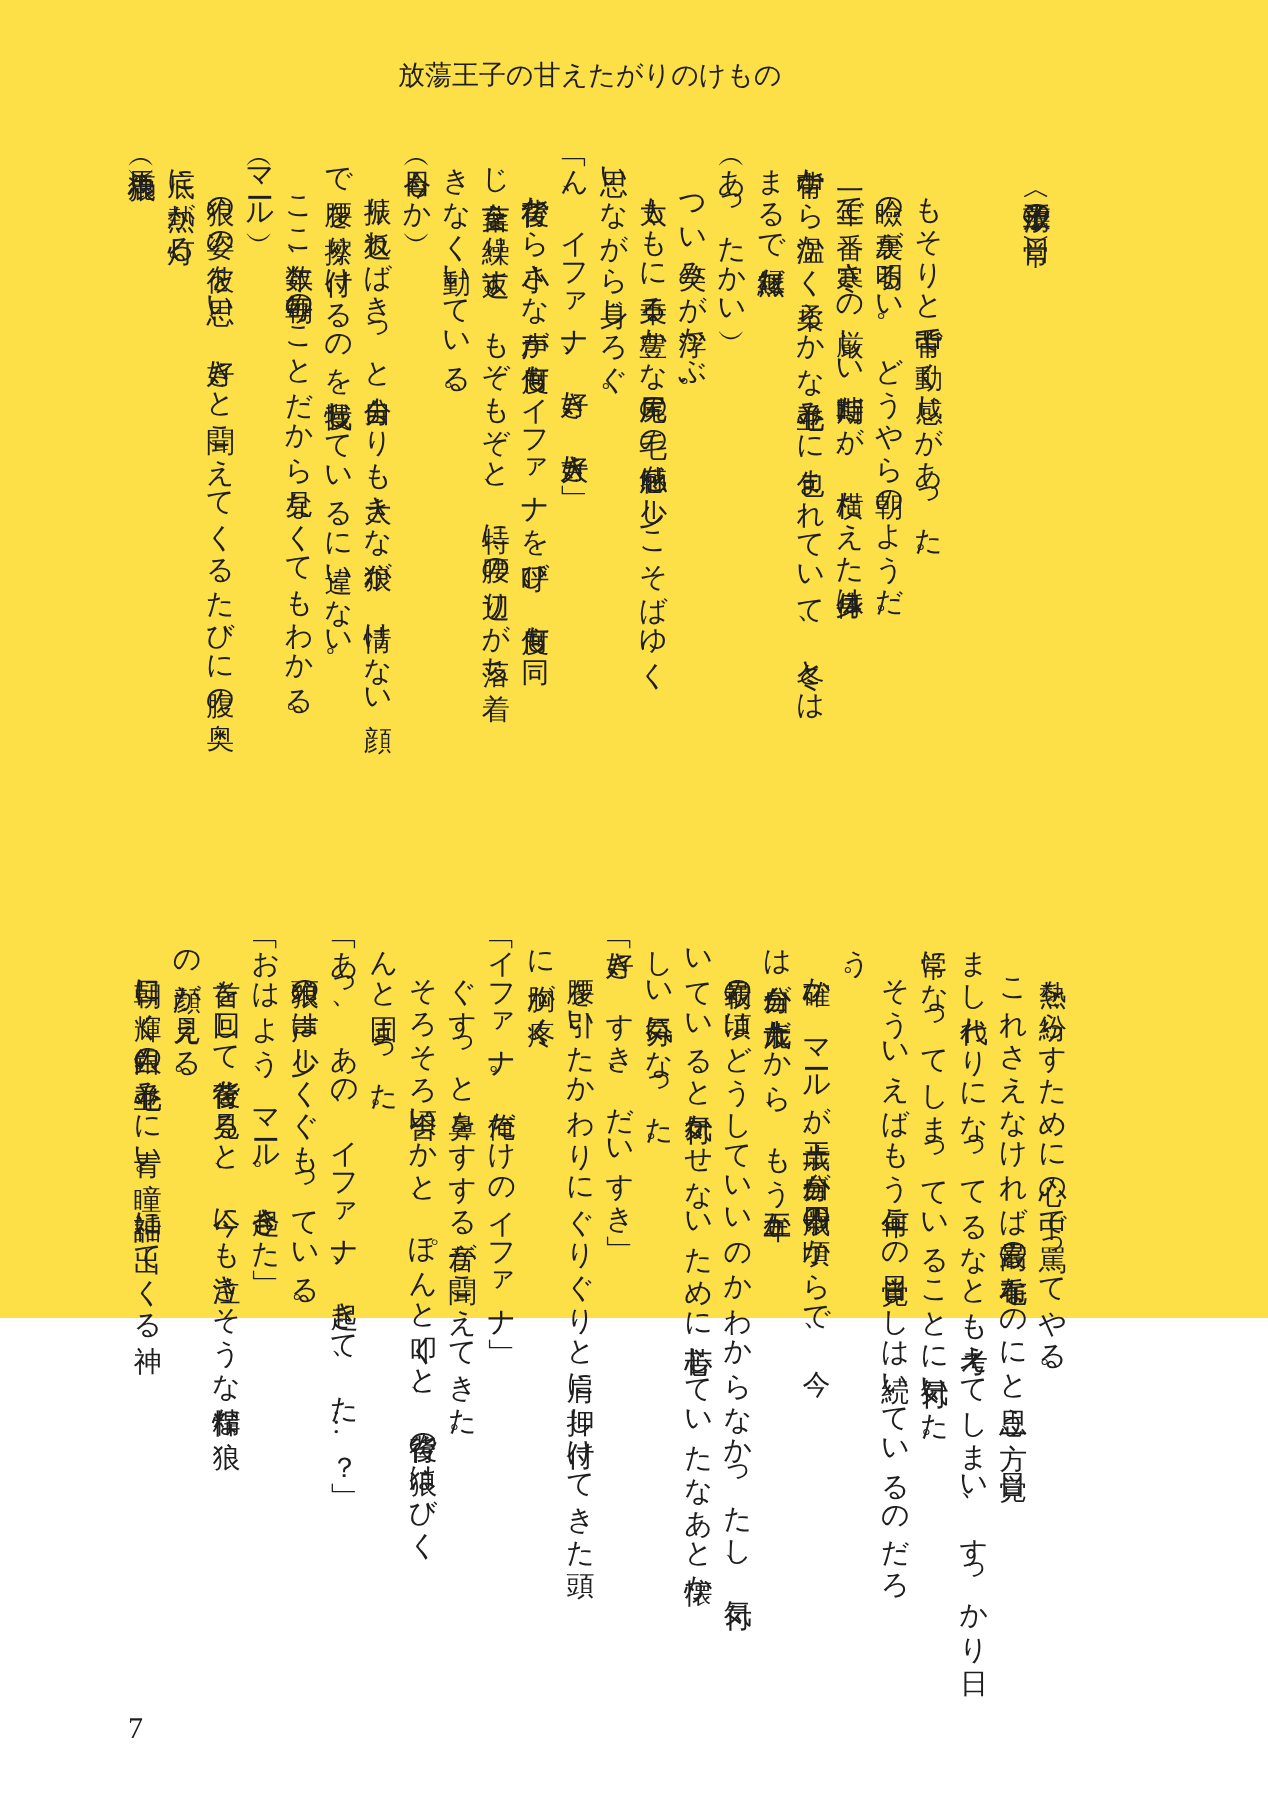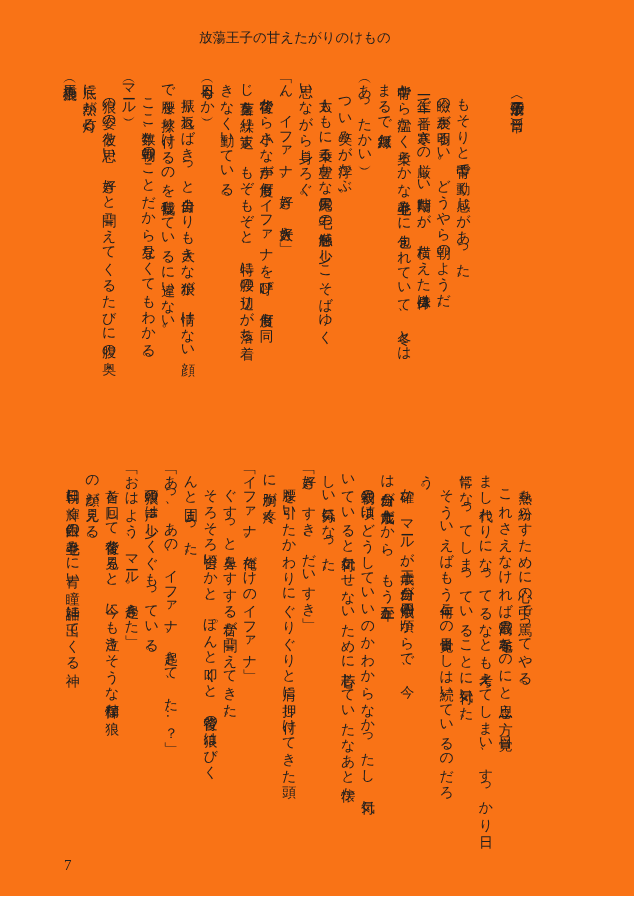--- a/index.html
+++ b/index.html
@@ -1,21 +1,21 @@
 <!DOCTYPE html>
 <html><head>
   <meta charset="utf-8">
   <style>
     html, body { margin: 0; padding: 0; }
     body {
       width: 634px; height: 900px; position: relative; overflow: hidden;
       background: #ffffff; color: #1e1e1e;
       font-family: "Liberation Serif", "DejaVu Serif", serif;
     }
-    .page { position: absolute; left: 0; top: 0; width: 634px; height: 896px; background: #f97316; }
+    .page { position: absolute; left: 0; top: 0; width: 634px; height: 659px; background: #fde047; }
     .running-header {
       position: absolute; left: 199px; top: 30px;
       font-size: 13.5px; line-height: 16px; white-space: nowrap; letter-spacing: 0;
     }
     .vtext {
       position: absolute; writing-mode: vertical-rl; text-orientation: mixed;
       font-size: 14px; line-height: 19.68px; letter-spacing: 0.4px; white-space: nowrap;
     }
     .vtext .col { width: 19.68px; }
     .vtext .col.ind { padding-top: 14.4px; }

